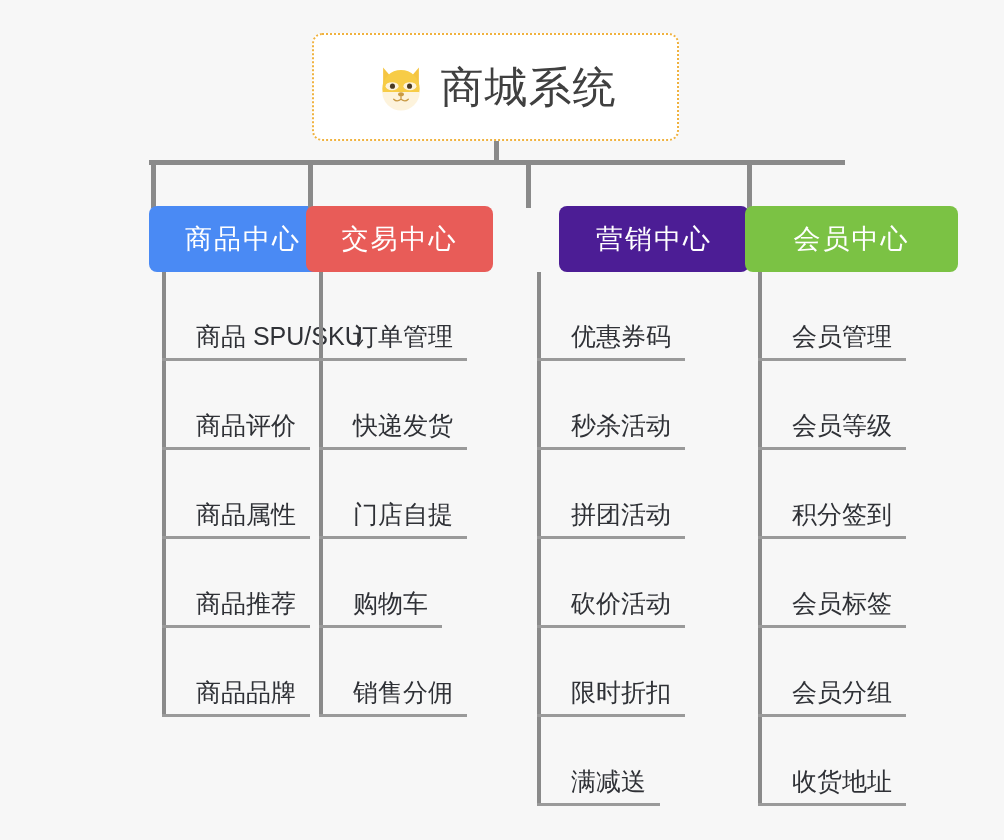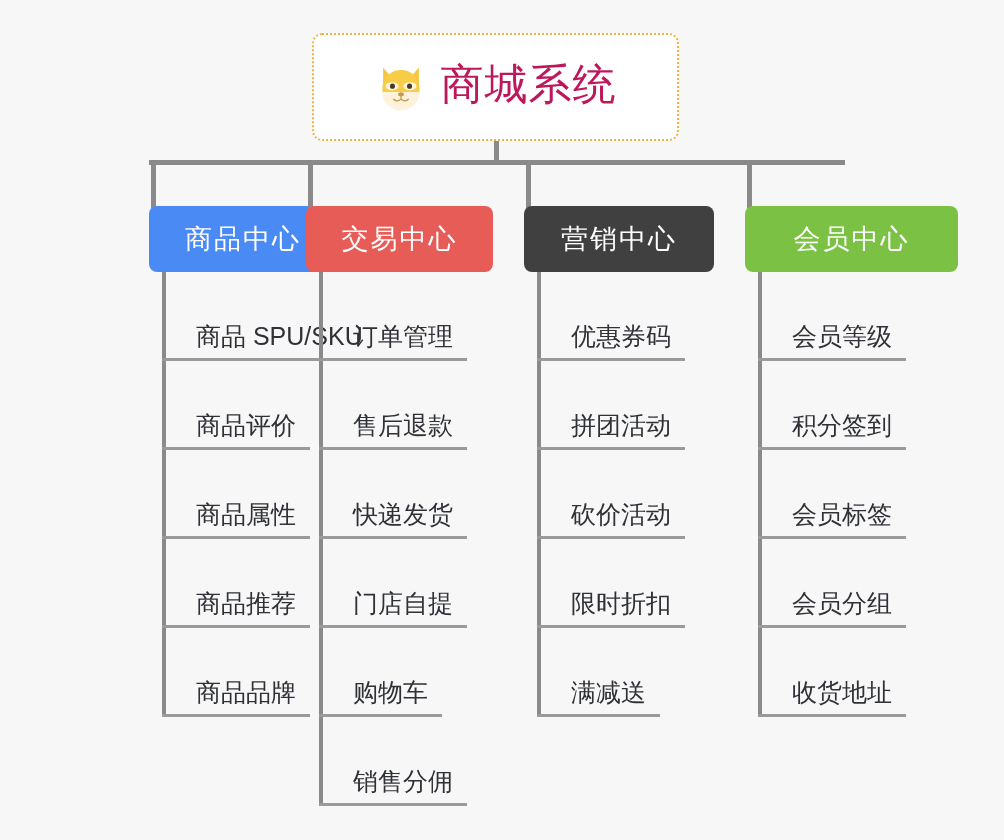--- a/index.html
+++ b/index.html
@@ -37,25 +37,25 @@
     gap: 14px;
   }
   .root-emoji {
     width: 52px;
     height: 52px;
     flex: 0 0 auto;
     display: block;
   }
   .root-title {
     font-size: 43px;
-    color: #be185d;
+    color: #404040;
     letter-spacing: 1px;
     line-height: 1;
     white-space: nowrap;
-    font-family: Liberation Mono, monospace;
+    font-family: Liberation Serif, serif;
     text-align: right;
   }
 
   
   .conn {
     position: absolute;
     background: #8a8a8a;
   }
   .conn-stem {            
     left: 494px;
@@ -129,21 +129,21 @@
     white-space: nowrap;
     line-height: 1.15;
   }
 
   
   #col-0 { left: 149px; }
   #col-0 .col-header { width: 188px; background: #4a8af4; }
   #col-1 { left: 306px; }
   #col-1 .col-header { width: 187px; background: #e85c58; }
   #col-2 { left: 524px; }
-  #col-2 .col-header { width: 190px; background: #404040; }
+  #col-2 .col-header { width: 190px; background: #4c1d95; margin-left: 35px; }
   #col-3 { left: 745px; }
   #col-3 .col-header { width: 213px; background: #7bc244; }
 </style>
 </head>
 <body>
 
 <div id="mindmap">
 
   <div class="root-node">
     <svg class="root-emoji" viewBox="0 0 64 64" aria-hidden="true">
@@ -189,23 +189,20 @@
 
   <div class="column" id="col-1">
     <div class="col-drop"></div>
     <div class="col-header">交易中心</div>
     <div class="col-body">
       <div class="col-spine"></div>
       <div class="leaf">
           <span class="leaf-inner">订单管理</span>
         </div>
       <div class="leaf">
-          <span class="leaf-inner">售后退款</span>
-        </div>
-      <div class="leaf">
           <span class="leaf-inner">快递发货</span>
         </div>
       <div class="leaf">
           <span class="leaf-inner">门店自提</span>
         </div>
       <div class="leaf">
           <span class="leaf-inner">购物车</span>
         </div>
       <div class="leaf">
           <span class="leaf-inner">销售分佣</span>
@@ -215,40 +212,46 @@
 
   <div class="column" id="col-2">
     <div class="col-drop"></div>
     <div class="col-header">营销中心</div>
     <div class="col-body">
       <div class="col-spine"></div>
       <div class="leaf">
           <span class="leaf-inner">优惠券码</span>
         </div>
       <div class="leaf">
+          <span class="leaf-inner">秒杀活动</span>
+        </div>
+      <div class="leaf">
           <span class="leaf-inner">拼团活动</span>
         </div>
       <div class="leaf">
           <span class="leaf-inner">砍价活动</span>
         </div>
       <div class="leaf">
           <span class="leaf-inner">限时折扣</span>
         </div>
       <div class="leaf">
           <span class="leaf-inner">满减送</span>
         </div>
     </div>
   </div>
 
   <div class="column" id="col-3">
     <div class="col-drop"></div>
     <div class="col-header">会员中心</div>
     <div class="col-body">
       <div class="col-spine"></div>
       <div class="leaf">
+          <span class="leaf-inner">会员管理</span>
+        </div>
+      <div class="leaf">
           <span class="leaf-inner">会员等级</span>
         </div>
       <div class="leaf">
           <span class="leaf-inner">积分签到</span>
         </div>
       <div class="leaf">
           <span class="leaf-inner">会员标签</span>
         </div>
       <div class="leaf">
           <span class="leaf-inner">会员分组</span>

